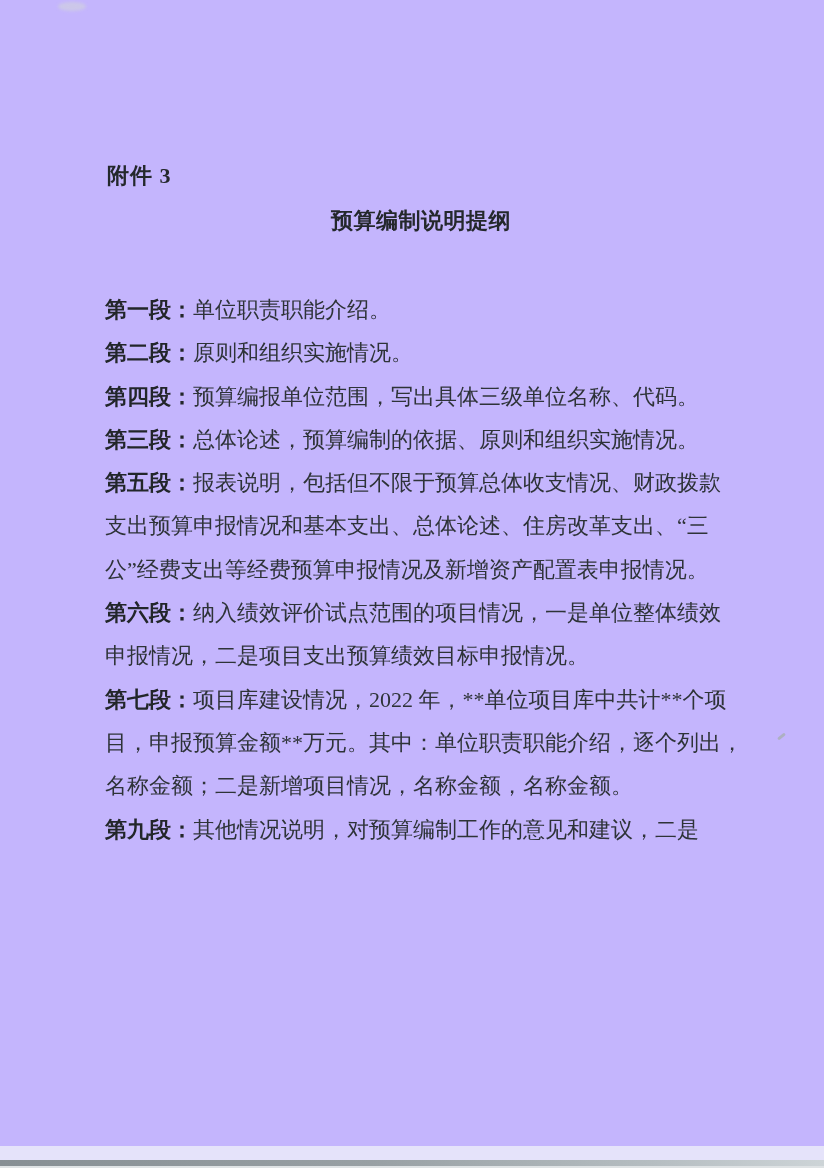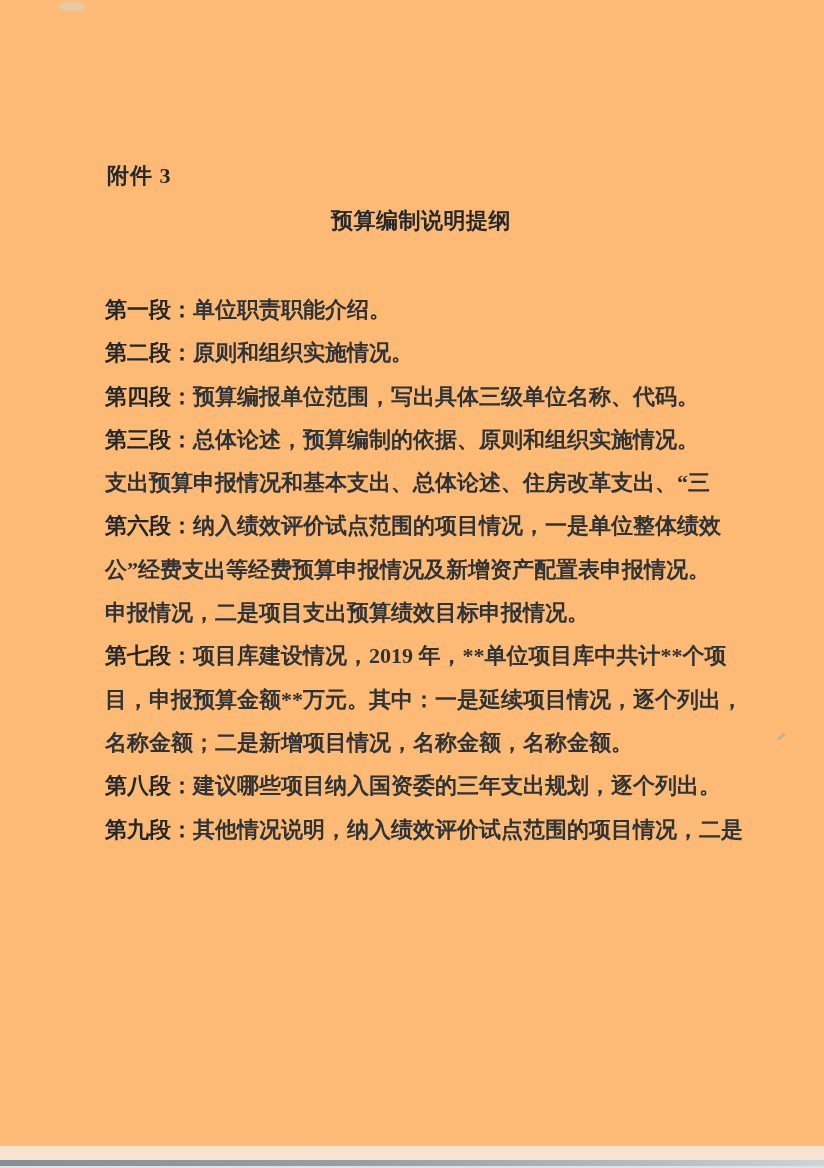--- a/index.html
+++ b/index.html
@@ -4,21 +4,21 @@
 <style>
   html, body {
     margin: 0;
     padding: 0;
     background: #ffffff;
   }
   .page {
     position: relative;
     width: 824px;
     height: 1168px;
-    background: #fdba74;
+    background: #c4b5fd;
     overflow: hidden;
     font-family: "Liberation Serif", "DejaVu Serif", serif;
     color: #2b3035;
   }
   .attachment-label {
     position: absolute;
     left: 107px;
     top: 161px;
     font-size: 22px;
     font-weight: 700;
@@ -51,21 +51,21 @@
     font-size: 22px;
     white-space: nowrap;
     color: #2e3338;
   }
   .para-label {
     font-weight: 700;
     color: #22262a;
     margin-top: 30px;
   }
   .para-text {
-    font-weight: 700;
+    font-weight: 400;
     text-align: center;
   }
   
   .smudge-top-left {
     position: absolute;
     left: 58px;
     top: 2px;
     width: 28px;
     height: 9px;
     background: #d3d7d9;
@@ -128,45 +128,45 @@
     <div class="doc-line">
       <span class="para-label">第二段：</span><span class="para-text">原则和组织实施情况。</span>
     </div>
     <div class="doc-line">
       <span class="para-label">第四段：</span><span class="para-text">预算编报单位范围，写出具体三级单位名称、代码。</span>
     </div>
     <div class="doc-line">
       <span class="para-label">第三段：</span><span class="para-text">总体论述，预算编制的依据、原则和组织实施情况。</span>
     </div>
     <div class="doc-line">
+      <span class="para-label">第五段：</span><span class="para-text">报表说明，包括但不限于预算总体收支情况、财政拨款</span>
+    </div>
+    <div class="doc-line">
       <span class="para-label"></span><span class="para-text">支出预算申报情况和基本支出、总体论述、住房改革支出、“三</span>
+    </div>
+    <div class="doc-line">
+      <span class="para-label"></span><span class="para-text">公”经费支出等经费预算申报情况及新增资产配置表申报情况。</span>
     </div>
     <div class="doc-line">
       <span class="para-label">第六段：</span><span class="para-text">纳入绩效评价试点范围的项目情况，一是单位整体绩效</span>
     </div>
     <div class="doc-line">
-      <span class="para-label"></span><span class="para-text">公”经费支出等经费预算申报情况及新增资产配置表申报情况。</span>
-    </div>
-    <div class="doc-line">
       <span class="para-label"></span><span class="para-text">申报情况，二是项目支出预算绩效目标申报情况。</span>
     </div>
     <div class="doc-line">
-      <span class="para-label">第七段：</span><span class="para-text">项目库建设情况，2019 年，**单位项目库中共计**个项</span>
+      <span class="para-label">第七段：</span><span class="para-text">项目库建设情况，2022 年，**单位项目库中共计**个项</span>
     </div>
     <div class="doc-line">
-      <span class="para-label"></span><span class="para-text">目，申报预算金额**万元。其中：一是延续项目情况，逐个列出，</span>
+      <span class="para-label"></span><span class="para-text">目，申报预算金额**万元。其中：单位职责职能介绍，逐个列出，</span>
     </div>
     <div class="doc-line">
       <span class="para-label"></span><span class="para-text">名称金额；二是新增项目情况，名称金额，名称金额。</span>
     </div>
     <div class="doc-line">
-      <span class="para-label">第八段：</span><span class="para-text">建议哪些项目纳入国资委的三年支出规划，逐个列出。</span>
-    </div>
-    <div class="doc-line">
-      <span class="para-label">第九段：</span><span class="para-text">其他情况说明，纳入绩效评价试点范围的项目情况，二是</span>
+      <span class="para-label">第九段：</span><span class="para-text">其他情况说明，对预算编制工作的意见和建议，二是</span>
     </div>
   </div>
 
   <div class="scan-tick"></div>
   <div class="scan-bottom-band"></div>
   <div class="scan-bottom-line"></div>
   <div class="scan-bottom-fade"></div>
 
 </div>
 

